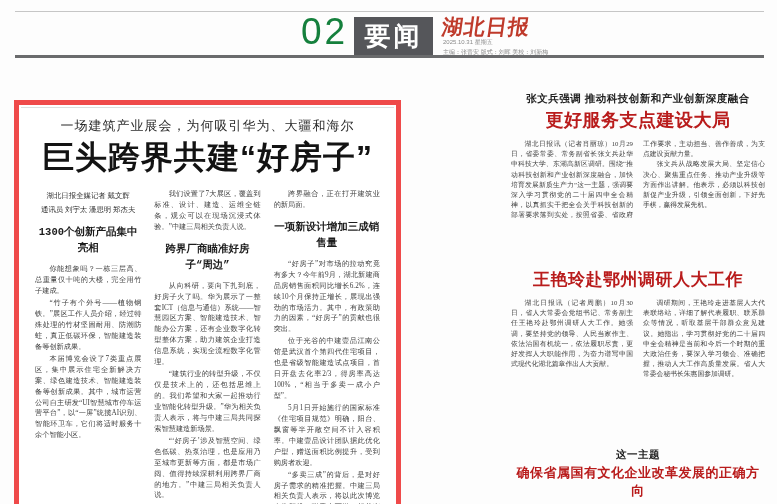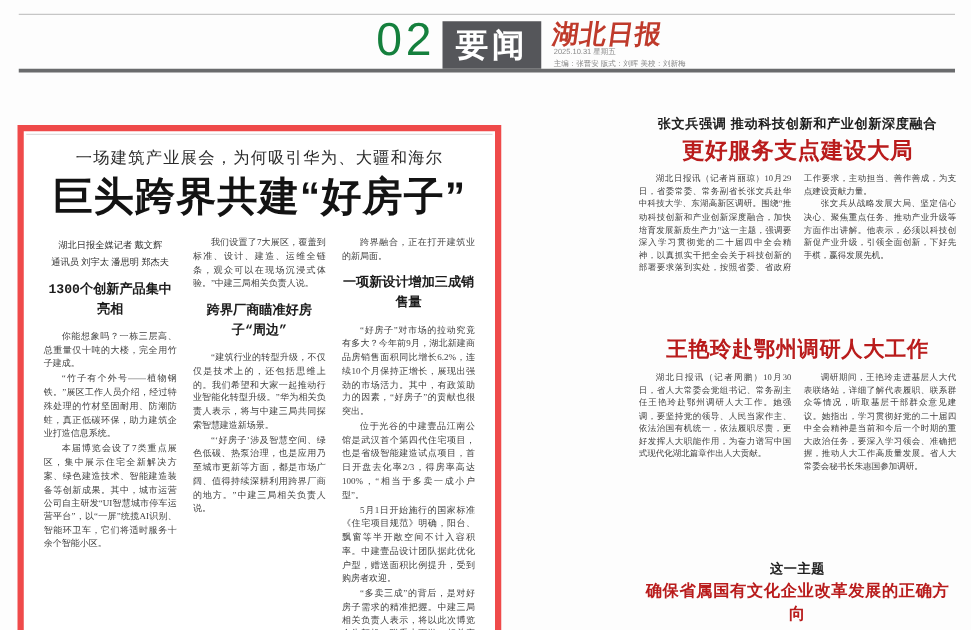--- a/index.html
+++ b/index.html
@@ -109,27 +109,28 @@
 
       <div class="m-cols">
 
         <div class="m-col">
           <p class="byline">
             <span>湖北日报全媒记者 戴文辉</span><br>
             <span>通讯员 刘宇太 潘思明 郑杰夫</span>
           </p>
           <div class="m-sub">1300个创新产品集中亮相</div>
           <p>你能想象吗？一栋三层高、总重量仅十吨的大楼，完全用竹子建成。</p>
-          <p>“竹子有个外号——植物钢铁。”展区工作人员介绍，经过特殊处理的竹材坚固耐用、防潮防蛀，真正低碳环保，助力建筑企业打造信息系统。</p>
+          <p>“竹子有个外号——植物钢铁。”展区工作人员介绍，经过特殊处理的竹材坚固耐用、防潮防蛀，真正低碳环保，智能建造装备等创新成果。</p>
           <p>本届博览会设了7类重点展区，集中展示住宅全新解决方案、绿色建造技术、智能建造装备等创新成果。其中，城市运营公司自主研发“UI智慧城市停车运营平台”，以“一屏”统揽AI识别、智能环卫车，它们将适时服务十余个智能小区。</p>
         </div>
 
         <div class="m-col">
           <p>我们设置了7大展区，覆盖到标准、设计、建造、运维全链条，观众可以在现场沉浸式体验。”中建三局相关负责人说。</p>
           <div class="m-sub">跨界厂商瞄准好房子“周边”</div>
+          <p>从向科研，要向下扎到底，好房子火了吗。华为展示了一整套ICT（信息与通信）系统——智慧园区方案、智能建造技术、智能办公方案，还有企业数字化转型整体方案，助力建筑企业打造信息系统，实现全流程数字化管理。</p>
           <p>“建筑行业的转型升级，不仅仅是技术上的，还包括思维上的。我们希望和大家一起推动行业智能化转型升级。”华为相关负责人表示，将与中建三局共同探索智慧建造新场景。</p>
           <p>“‘好房子’涉及智慧空间、绿色低碳、热泵治理，也是应用乃至城市更新等方面，都是市场广阔、值得持续深耕利用跨界厂商的地方。”中建三局相关负责人说。</p>
         </div>
 
         <div class="m-col">
           <p>跨界融合，正在打开建筑业的新局面。</p>
           <div class="m-sub">一项新设计增加三成销售量</div>
           <p>“好房子”对市场的拉动究竟有多大？今年前9月，湖北新建商品房销售面积同比增长6.2%，连续10个月保持正增长，展现出强劲的市场活力。其中，有政策助力的因素，“好房子”的贡献也很突出。</p>
           <p>位于光谷的中建壹品江南公馆是武汉首个第四代住宅项目，也是省级智能建造试点项目，首日开盘去化率2/3，得房率高达100%，“相当于多卖一成小户型”。</p>
           <p>5月1日开始施行的国家标准《住宅项目规范》明确，阳台、飘窗等半开敞空间不计入容积率。中建壹品设计团队据此优化户型，赠送面积比例提升，受到购房者欢迎。</p>

